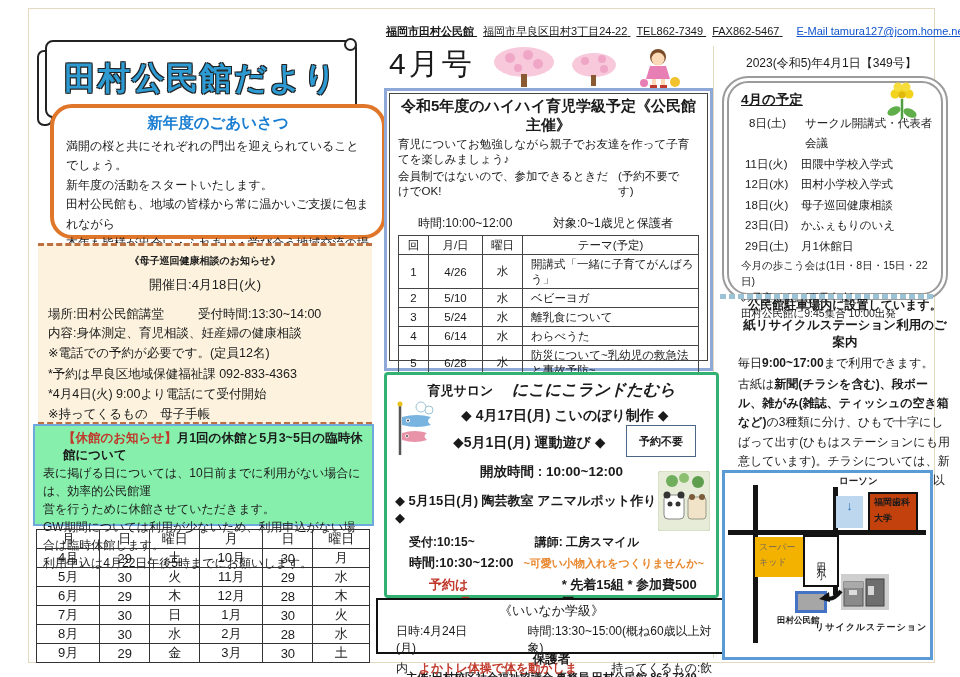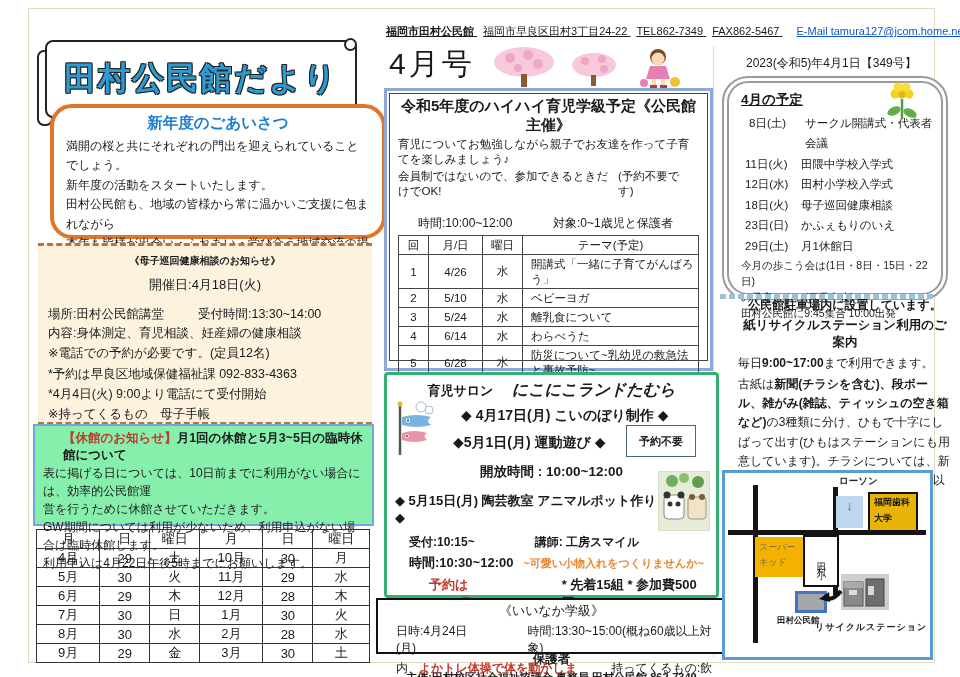--- a/index.html
+++ b/index.html
@@ -442,21 +442,21 @@
   </div>
 
   <div class="abs map" style="left:722px;top:470px;width:205px;height:184px;">
     <div class="road" style="left:28px;top:12px;width:5px;height:158px;"></div>
     <div class="road" style="left:3px;top:57px;width:198px;height:5px;"></div>
     <div class="road" style="left:108px;top:14px;width:5px;height:108px;"></div>
     <div class="mlabel" style="left:114px;top:2px;font-size:9.5px;">ローソン</div>
     <div class="abs" style="left:111px;top:23px;width:27px;height:32px;background:#bdd7ee;text-align:center;">
       <span style="color:#2e75b6;font-size:13px;font-weight:bold;">↓</span>
     </div>
-    <div class="abs" style="left:143px;top:19px;width:42px;height:34px;border:2px solid #111;background:#eab308;padding:2px 0 0 4px;">
+    <div class="abs" style="left:143px;top:19px;width:42px;height:34px;border:2px solid #111;background:#c2410c;padding:2px 0 0 4px;">
       <div style="font-size:9px;font-weight:bold;">福岡歯科</div>
       <div style="font-size:9px;font-weight:bold;margin-top:3px;">大学</div>
     </div>
     <div class="abs" style="left:30px;top:64px;width:44px;height:36px;background:#f3b200;padding:4px 0 0 4px;">
       <div style="font-size:9px;color:#7a6a52;">スーパー</div>
       <div style="font-size:9px;color:#7a6a52;margin-top:2px;">キッド</div>
     </div>
     <div class="abs" style="left:78px;top:62px;width:32px;height:48px;border:2px solid #111;background:#fff;display:flex;align-items:center;justify-content:center;">
       <span style="writing-mode:vertical-rl;font-size:9.5px;letter-spacing:4px;">田村小</span>
     </div>

